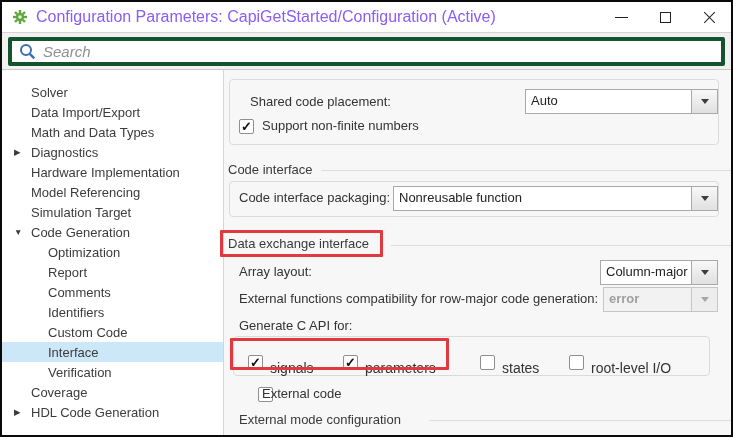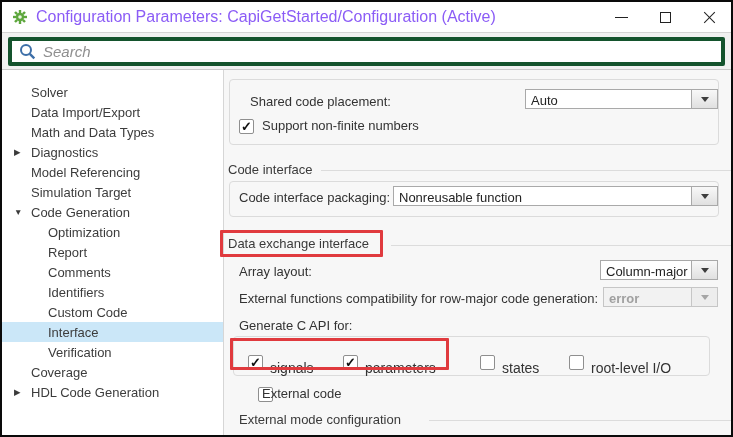--- a/index.html
+++ b/index.html
@@ -66,21 +66,21 @@
 
   .content { position:absolute; left:223px; top:68px; right:0; bottom:0; background:#f7f7f7; }
 
   
   .abs { position:absolute; }
   .lbl { font-size:13px; color:#333333; white-space:nowrap; }
   .sec-title { font-size:13px; color:#3a3a3a; white-space:nowrap; }
   .rule { border-top:1px solid #dcdcdc; height:0; }
   .groupbox { border:1px solid #dbdbdb; border-radius:4px; }
 
-  .combo { display:flex; height:20px; border:1px solid #a9a9a9; background:#fff; }
+  .combo { display:flex; height:25px; border:1px solid #a9a9a9; background:#fff; }
   .combo-value {
     flex:1; font-size:13px; color:#222; padding:3px 4px 0 5px;
     white-space:nowrap; overflow:hidden;
   }
   .combo-btn {
     width:26px; flex:0 0 auto; border-left:1px solid #a9a9a9;
     background:linear-gradient(#f8f8f8,#e0e0e0);
     display:flex; align-items:center; justify-content:center;
   }
   .combo-arrow { width:0; height:0; border-left:4.5px solid transparent;
@@ -162,20 +162,23 @@
         <span>Data Import/Export</span>
       </div>
       <div class="nav-item lvl1">
         <span>Math and Data Types</span>
       </div>
       <div class="nav-item lvl1">
         <span class="tree-arrow">▶</span>
         <span>Diagnostics</span>
       </div>
       <div class="nav-item lvl1">
+        <span>Hardware Implementation</span>
+      </div>
+      <div class="nav-item lvl1">
         <span>Model Referencing</span>
       </div>
       <div class="nav-item lvl1">
         <span>Simulation Target</span>
       </div>
       <div class="nav-item lvl1">
         <span class="tree-arrow">▼</span>
         <span>Code Generation</span>
       </div>
       <div class="nav-item lvl2">

